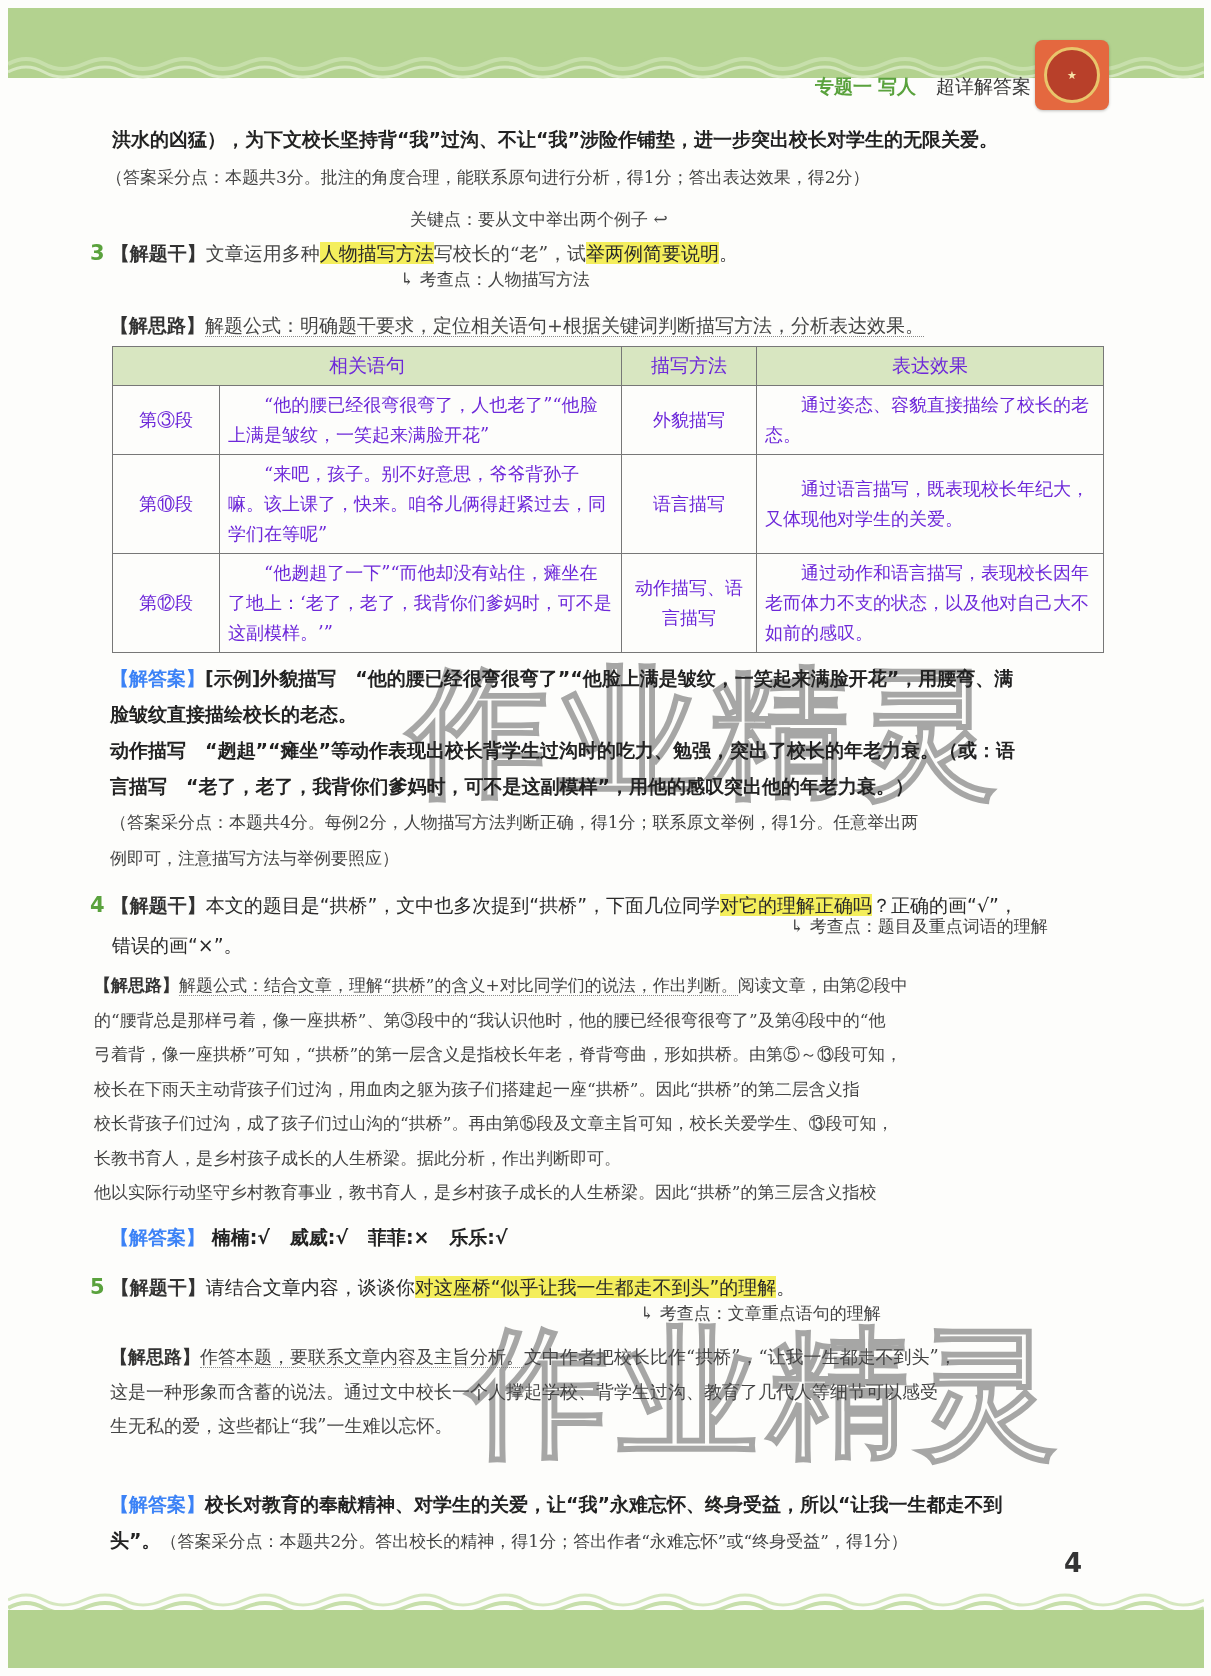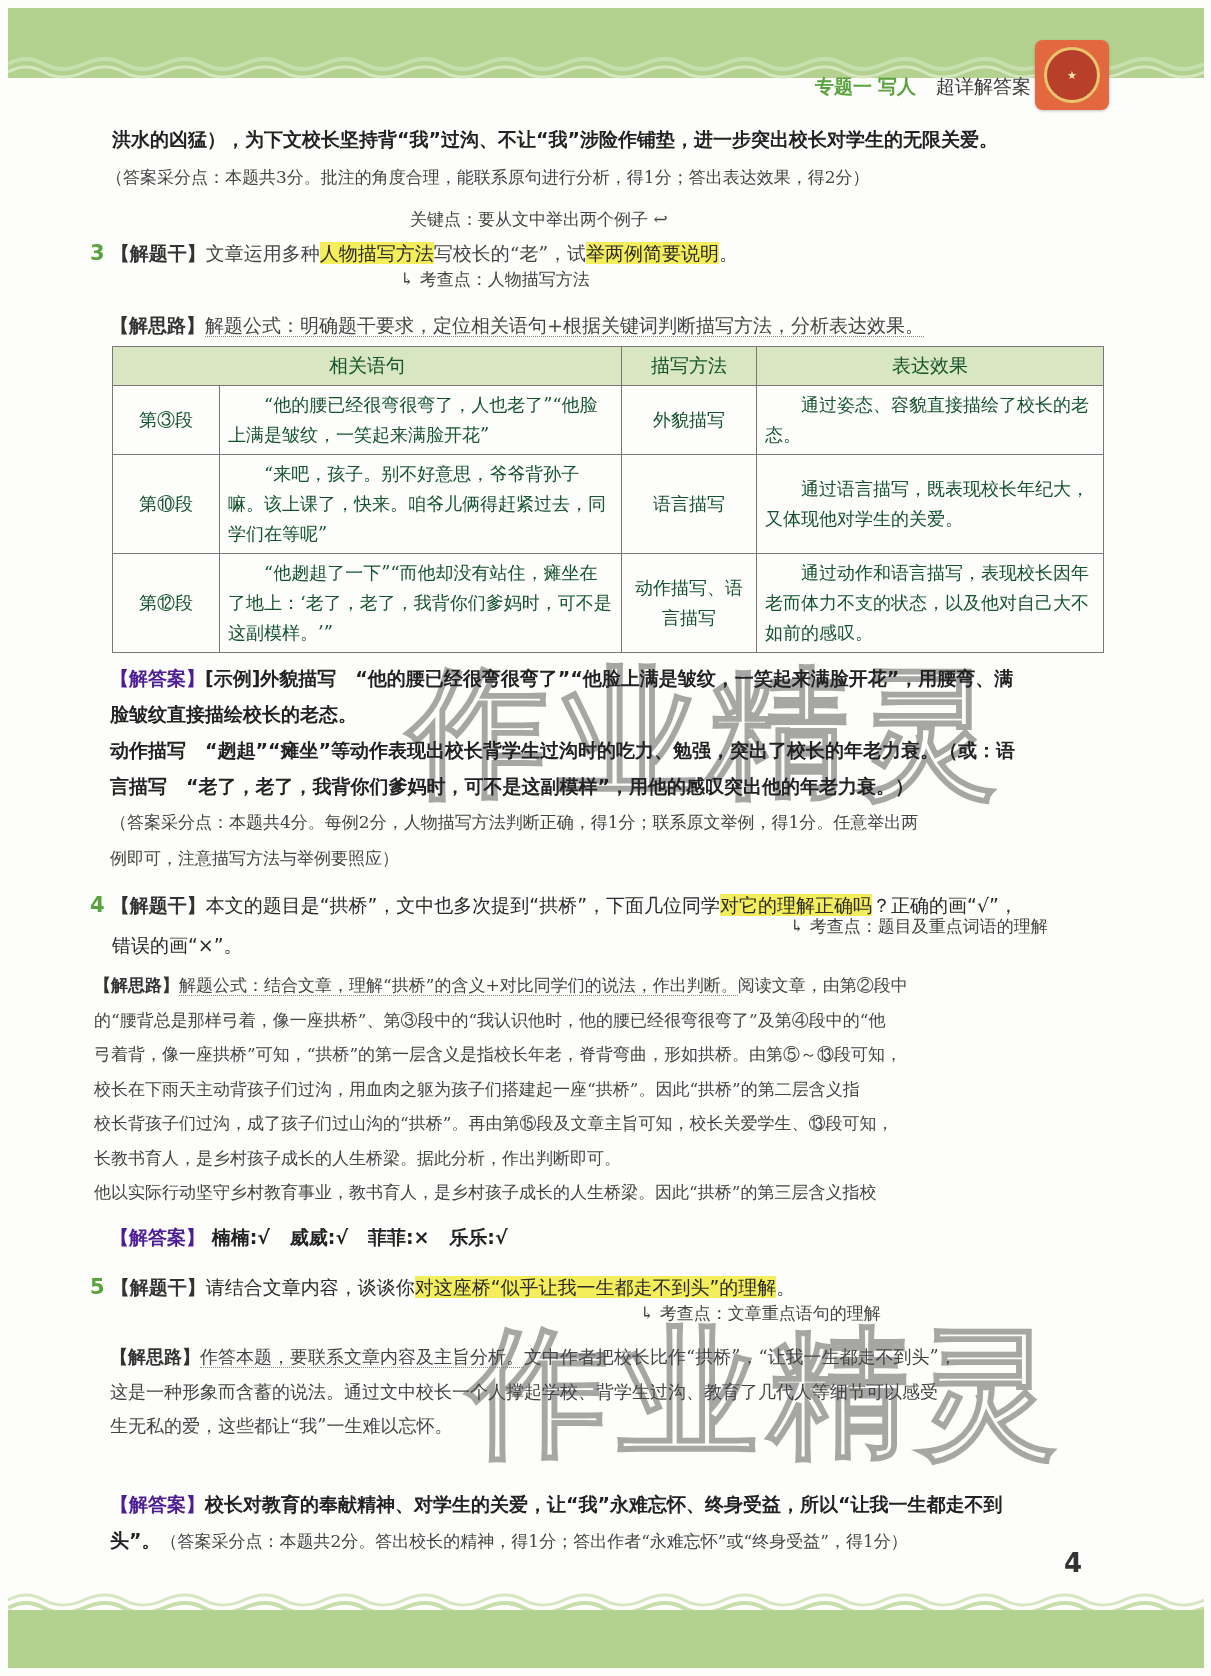--- a/index.html
+++ b/index.html
@@ -39,31 +39,31 @@
     width: 50px; height: 50px; border-radius: 50%;
     border: 3px solid #e9c56b; background: #b8402a;
     color: #f6e3a7; font-size: 11px; display: flex; align-items: center; justify-content: center;
   }
   .line { font-size: 19px; line-height: 30px; }
   .bold { font-weight: bold; color: #222; }
   .gray { color: #555; font-size: 17px; }
   .note { color: #5aa23d; font-size: 17px; text-align: right; }
   .qnum { color: #5aa23d; font-weight: bold; font-size: 21px; }
   .tag { font-weight: bold; color: #333; }
-  .tag-ans { font-weight: bold; color: #4c1d95; }
+  .tag-ans { font-weight: bold; color: #3b82f6; }
   .hl { background: #f4ee5c; }
   .dotted { border-bottom: 1px dotted #888; }
   .serif { font-family: "DejaVu Serif", "Liberation Serif", serif; color: #444; }
 
   .abs { position: absolute; }
 
   table.answer-table {
     position: absolute; left: 112px; top: 346px; width: 992px;
     border-collapse: collapse; font-size: 18px;
-    font-family: "DejaVu Serif", "Liberation Serif", serif; color: #14532d; padding-left: 24px;
+    font-family: "DejaVu Serif", "Liberation Serif", serif; color: #6d28d9; padding-left: 24px;
   }
   table.answer-table th {
     background: #d8e6c1; font-weight: normal; height: 36px;
     border: 1px solid #777; font-family: "DejaVu Sans", sans-serif; font-size: 19px;
   }
   table.answer-table td { border: 1px solid #777; padding: 4px 8px; line-height: 30px; vertical-align: middle; }
   td.para { width: 90px; text-align: center; }
   td.sent { width: 385px; text-indent: 2em; }
   td.method { width: 118px; text-align: center; }
   td.effect { text-indent: 2em; }

